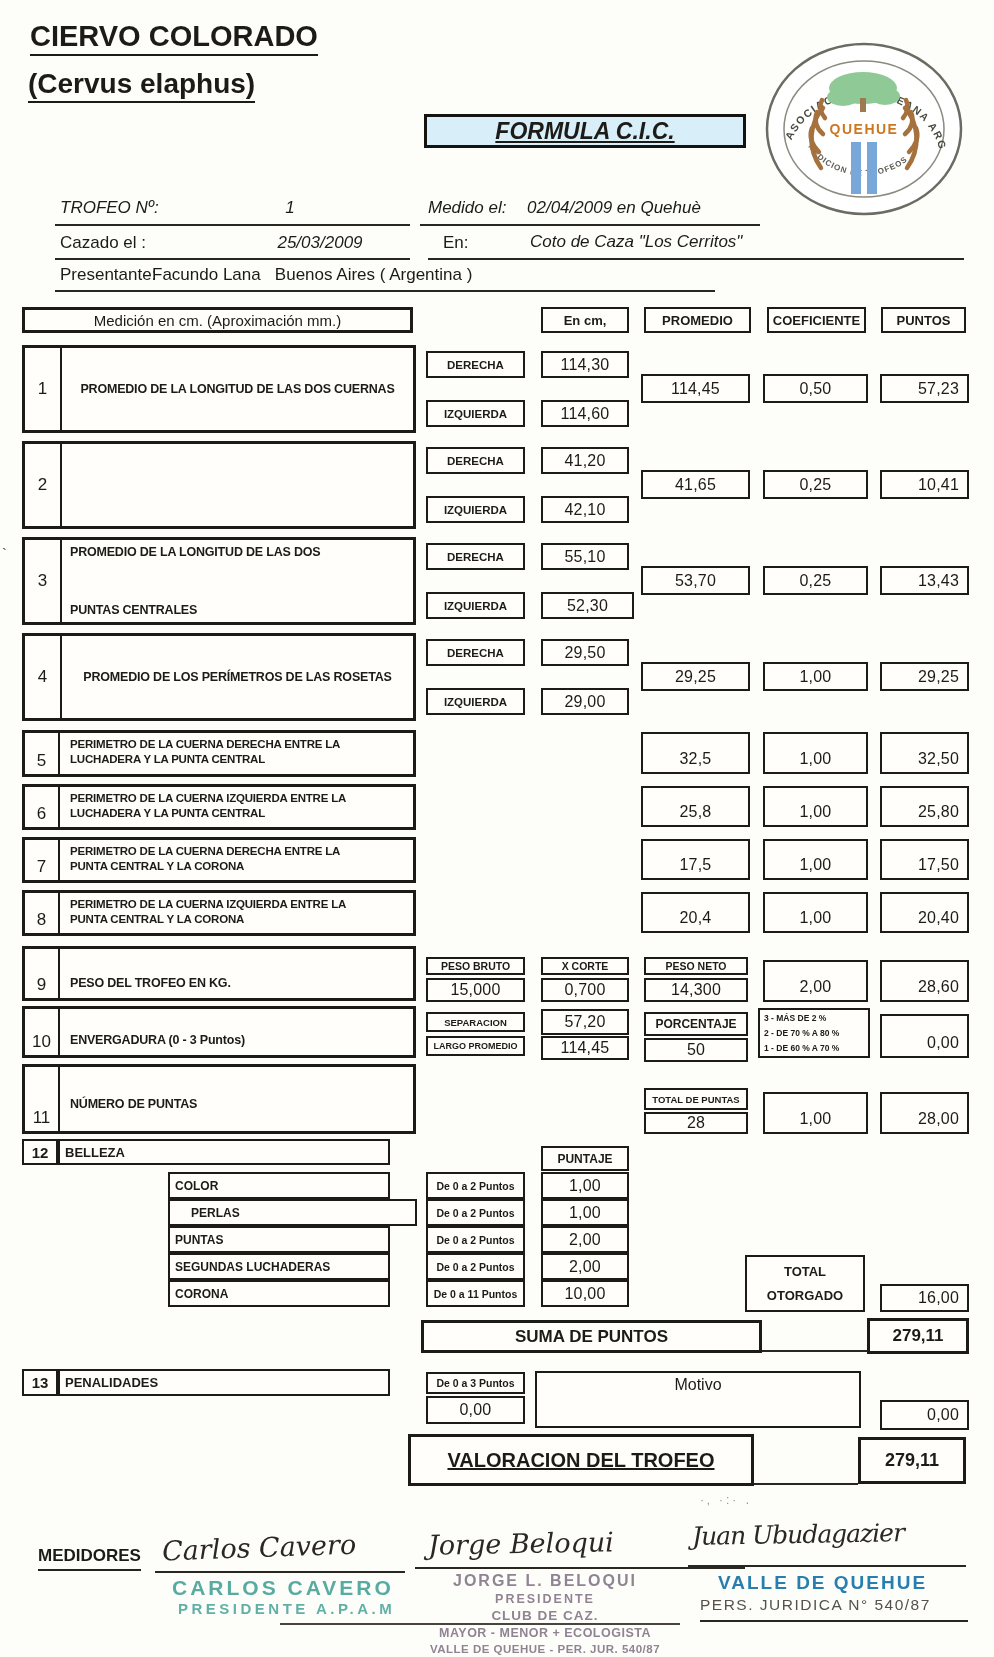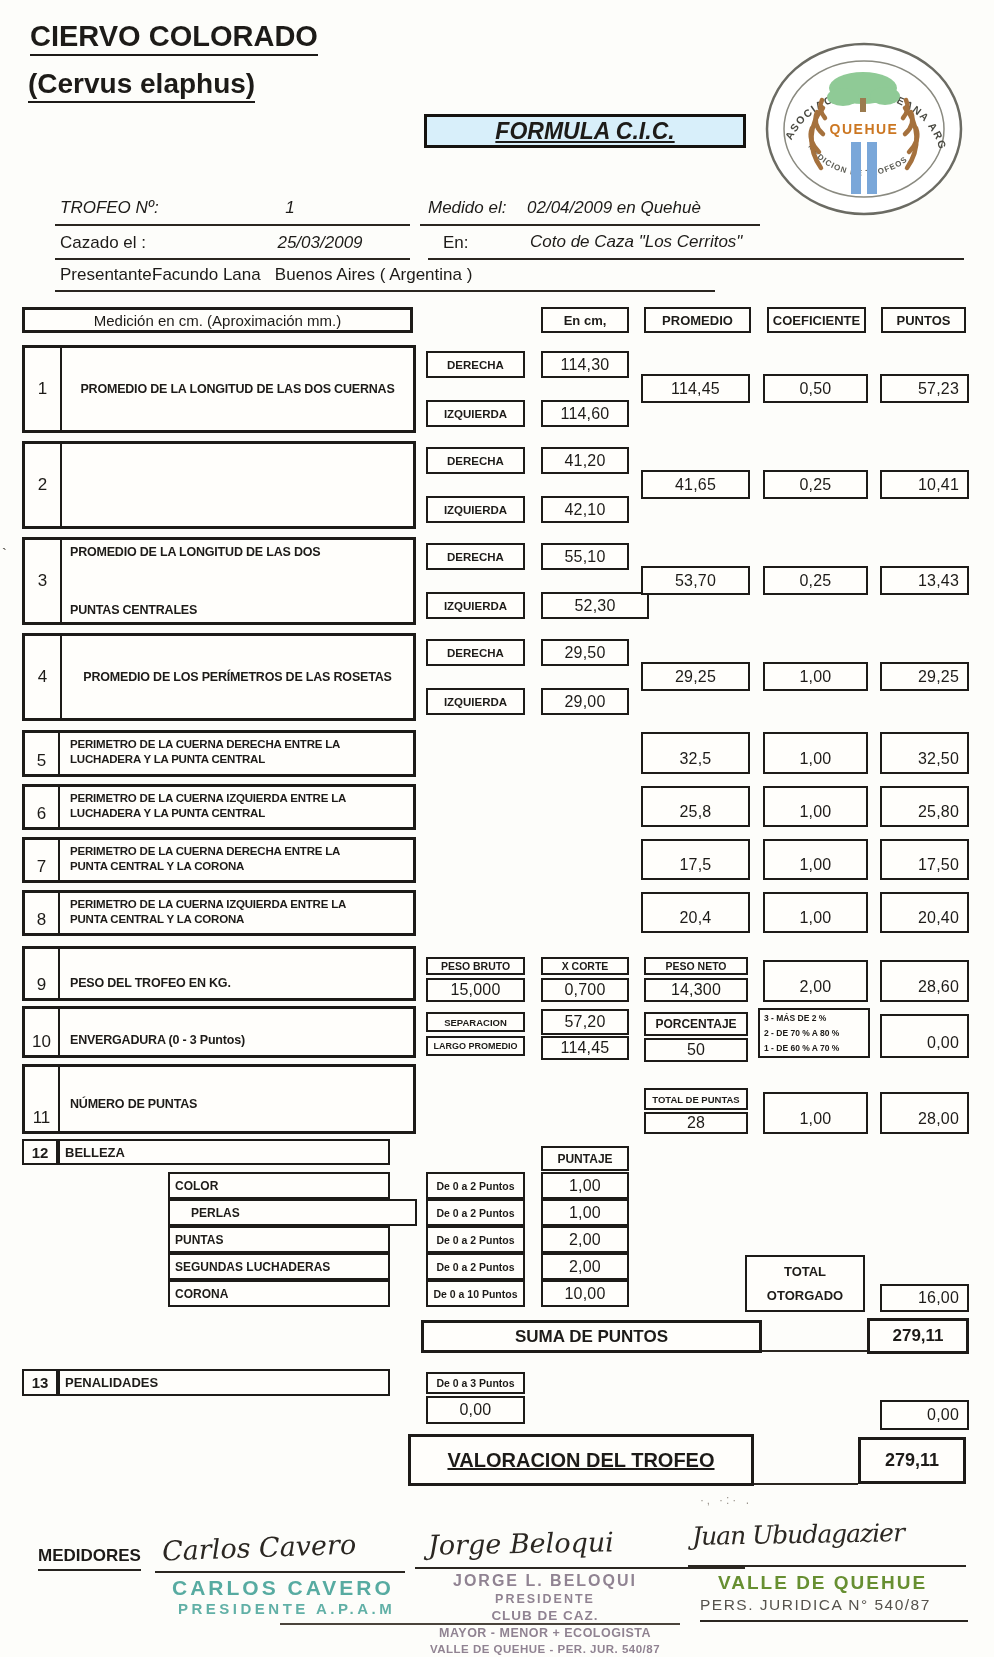--- a/index.html
+++ b/index.html
@@ -137,21 +137,21 @@
   <div class="rowbox" style="left:22px;top:537px;width:394px;height:88px;">
     <div class="numcol">3</div>
     <div class="desc2" style="font-size:12.5px;">
       <span>PROMEDIO DE LA LONGITUD DE LAS DOS</span>
       <span>PUNTAS CENTRALES</span>
     </div>
   </div>
   <div class="cell lbl" style="left:426px;top:543px;width:99px;height:27px;">DERECHA</div>
   <div class="cell val" style="left:541px;top:543px;width:88px;height:27px;">55,10</div>
   <div class="cell lbl" style="left:426px;top:592px;width:99px;height:27px;">IZQUIERDA</div>
-  <div class="cell val" style="left:541px;top:592px;width:108px;height:27px;">52,30</div>
+  <div class="cell val" style="left:541px;top:592px;width:93px;height:27px;">52,30</div>
   <div class="cell val" style="left:641px;top:566px;width:109px;height:29px;">53,70</div>
   <div class="cell val" style="left:763px;top:566px;width:105px;height:29px;">0,25</div>
   <div class="cell val right" style="left:880px;top:566px;width:89px;height:29px;">13,43</div>
 
   <div class="rowbox" style="left:22px;top:633px;width:394px;height:88px;">
     <div class="numcol">4</div>
     <div class="desc">PROMEDIO DE LOS PERÍMETROS DE LAS ROSETAS</div>
   </div>
   <div class="cell lbl" style="left:426px;top:639px;width:99px;height:27px;">DERECHA</div>
   <div class="cell val" style="left:541px;top:639px;width:88px;height:27px;">29,50</div>
@@ -264,37 +264,38 @@
 
   <div class="cell" style="left:168px;top:1226px;width:222px;height:27px;justify-content:flex-start;padding-left:5px;font-size:12px;">PUNTAS</div>
   <div class="cell" style="left:426px;top:1226px;width:99px;height:27px;font-size:10.5px;">De 0 a 2 Puntos</div>
   <div class="cell val" style="left:541px;top:1226px;width:88px;height:27px;">2,00</div>
 
   <div class="cell" style="left:168px;top:1253px;width:222px;height:27px;justify-content:flex-start;padding-left:5px;font-size:12px;">SEGUNDAS LUCHADERAS</div>
   <div class="cell" style="left:426px;top:1253px;width:99px;height:27px;font-size:10.5px;">De 0 a 2 Puntos</div>
   <div class="cell val" style="left:541px;top:1253px;width:88px;height:27px;">2,00</div>
 
   <div class="cell" style="left:168px;top:1280px;width:222px;height:27px;justify-content:flex-start;padding-left:5px;font-size:12px;">CORONA</div>
-  <div class="cell" style="left:426px;top:1280px;width:99px;height:27px;font-size:10.5px;">De 0 a 10 Puntos</div>
+  <div class="cell" style="left:426px;top:1280px;width:99px;height:27px;font-size:10.5px;">De 0 a 11 Puntos</div>
   <div class="cell val" style="left:541px;top:1280px;width:88px;height:27px;">10,00</div>
 
   <div class="cell" style="left:745px;top:1255px;width:120px;height:57px;flex-direction:column;justify-content:space-between;padding:7px 0;font-size:13px;box-sizing:border-box;">
     <span>TOTAL</span>
     <span>OTORGADO</span>
   </div>
   <div class="cell val right" style="left:880px;top:1284px;width:89px;height:28px;">16,00</div>
 
   <div class="cell thick" style="left:421px;top:1320px;width:341px;height:33px;font-size:17px;">SUMA DE PUNTOS</div>
   <div class="rule thin" style="left:762px;top:1350px;width:105px;"></div>
   <div class="cell thick" style="left:867px;top:1318px;width:102px;height:36px;font-size:17px;">279,11</div>
 
   <div class="cell" style="left:22px;top:1369px;width:36px;height:27px;font-size:15px;">13</div>
   <div class="cell" style="left:58px;top:1369px;width:332px;height:27px;justify-content:flex-start;padding-left:5px;font-size:13px;">PENALIDADES</div>
   <div class="cell" style="left:426px;top:1372px;width:99px;height:22px;font-size:10.5px;">De 0 a 3 Puntos</div>
   <div class="cell val" style="left:426px;top:1396px;width:99px;height:28px;">0,00</div>
+  <div class="cell" style="left:535px;top:1371px;width:326px;height:57px;align-items:flex-start;font-weight:normal;font-size:16px;padding-top:3px;box-sizing:border-box;">Motivo</div>
   <div class="cell val right" style="left:880px;top:1400px;width:89px;height:30px;">0,00</div>
 
   <div class="cell thick" style="left:408px;top:1434px;width:346px;height:52px;">
     <span style="font-size:20px;font-weight:bold;text-decoration:underline;">VALORACION DEL TROFEO</span>
   </div>
   <div class="rule thin" style="left:754px;top:1483px;width:104px;"></div>
   <div class="cell thick" style="left:858px;top:1437px;width:108px;height:47px;font-size:18px;">279,11</div>
   <div class="speck" style="left:700px;top:1493px;">·‚ ·:· .</div>
 
   <div class="abs" style="left:38px;top:1546px;font-size:17px;font-weight:bold;border-bottom:2.5px solid #26231f;padding-bottom:3px;">MEDIDORES</div>
@@ -310,17 +311,17 @@
   <div class="abs" style="left:400px;top:1572px;width:290px;text-align:center;color:#857687;opacity:.9;">
     <div class="stampline" style="position:static;font-size:16px;letter-spacing:2px;">JORGE L. BELOQUI</div>
     <div class="stampline" style="position:static;font-size:12.5px;letter-spacing:2px;margin-top:2px;">PRESIDENTE</div>
     <div class="stampline" style="position:static;font-size:13.5px;letter-spacing:1px;margin-top:2px;">CLUB DE CAZ.</div>
     <div class="stampline" style="position:static;font-size:12.5px;letter-spacing:.5px;margin-top:3px;">MAYOR - MENOR + ECOLOGISTA</div>
     <div class="stampline" style="position:static;font-size:11.5px;letter-spacing:.5px;margin-top:3px;">VALLE DE QUEHUE - PER. JUR. 540/87</div>
   </div>
 
   <div class="sig" style="left:692px;top:1520px;font-size:25px;letter-spacing:-1px;transform:rotate(-1deg);">Juan Ubudagazier</div>
   <div class="rule" style="left:688px;top:1565px;width:278px;"></div>
-  <div class="stampline" style="left:718px;top:1572px;font-size:19px;letter-spacing:2px;color:#4d7c0f;opacity:.85;">VALLE DE QUEHUE</div>
+  <div class="stampline" style="left:718px;top:1572px;font-size:19px;letter-spacing:2px;color:#0369a1;opacity:.85;">VALLE DE QUEHUE</div>
   <div class="stampline" style="left:700px;top:1596px;font-size:15.5px;letter-spacing:1.5px;color:#55524c;font-weight:normal;">PERS. JURIDICA N° 540/87</div>
   <div class="rule thin" style="left:700px;top:1620px;width:268px;"></div>
 
 </div>
 
 </body></html>

